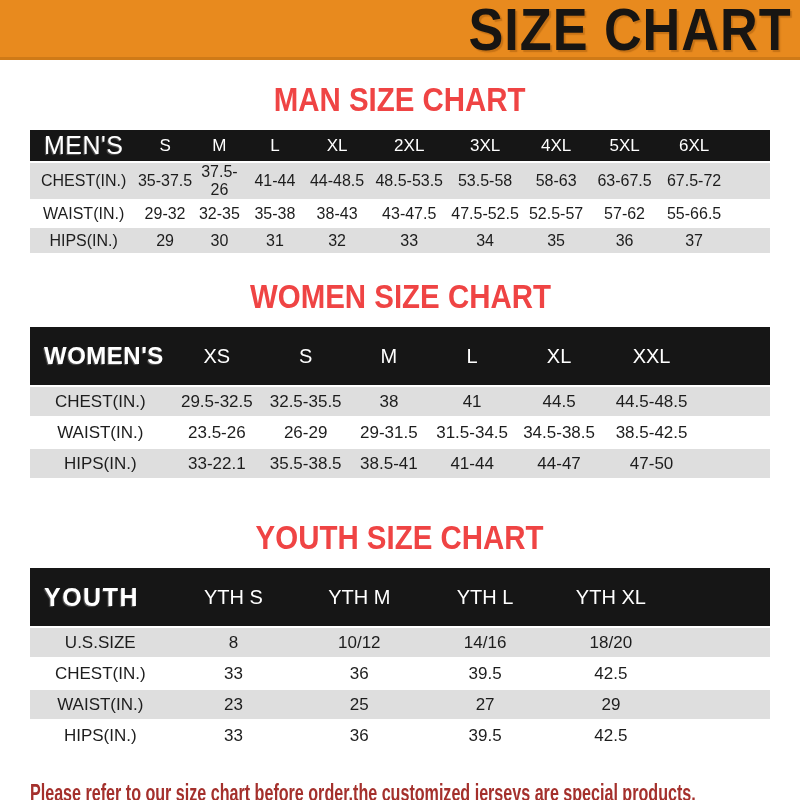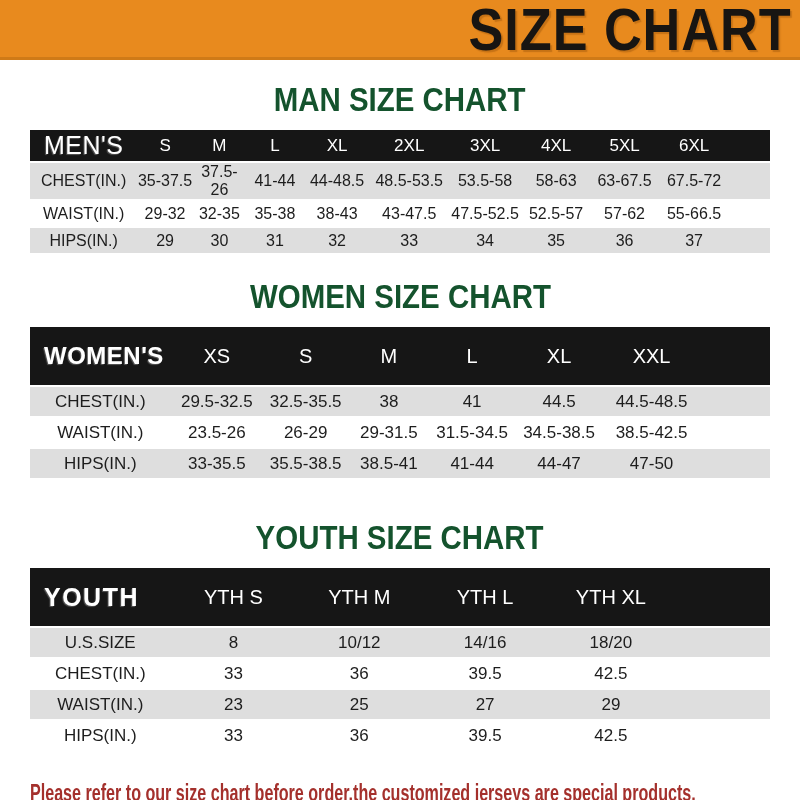--- a/index.html
+++ b/index.html
@@ -21,21 +21,21 @@
     font-size: 55px; font-weight: bold; color: #181512;
     letter-spacing: 1px;
     transform: scale(0.95, 1.08);
     text-shadow: 2px 2px 1px rgba(120,60,0,0.30);
     white-space: nowrap;
   }
 
   
   .chart-heading {
     display: flex; justify-content: center;
-    color: #14532d;
+    color: #ef4444;
   }
   .chart-heading span {
     font-size: 31px; font-weight: bold;
     transform: scale(0.95, 1.1);
     white-space: nowrap;
     letter-spacing: 0px;
   }
   .heading-man   { margin-top: 22px; }
   .heading-women { margin-top: 24px; }
   .heading-youth { margin-top: 40px; }
@@ -211,21 +211,21 @@
     <td>23.5-26</td>
     <td>26-29</td>
     <td>29-31.5</td>
     <td>31.5-34.5</td>
     <td>34.5-38.5</td>
     <td>38.5-42.5</td>
     <td></td>
   </tr>
   <tr class="gray">
     <td class="row-label">HIPS(IN.)</td>
-    <td>33-35.5</td>
+    <td>33-22.1</td>
     <td>35.5-38.5</td>
     <td>38.5-41</td>
     <td>41-44</td>
     <td>44-47</td>
     <td>47-50</td>
     <td></td>
   </tr>
 </tbody>
   </table>
 

